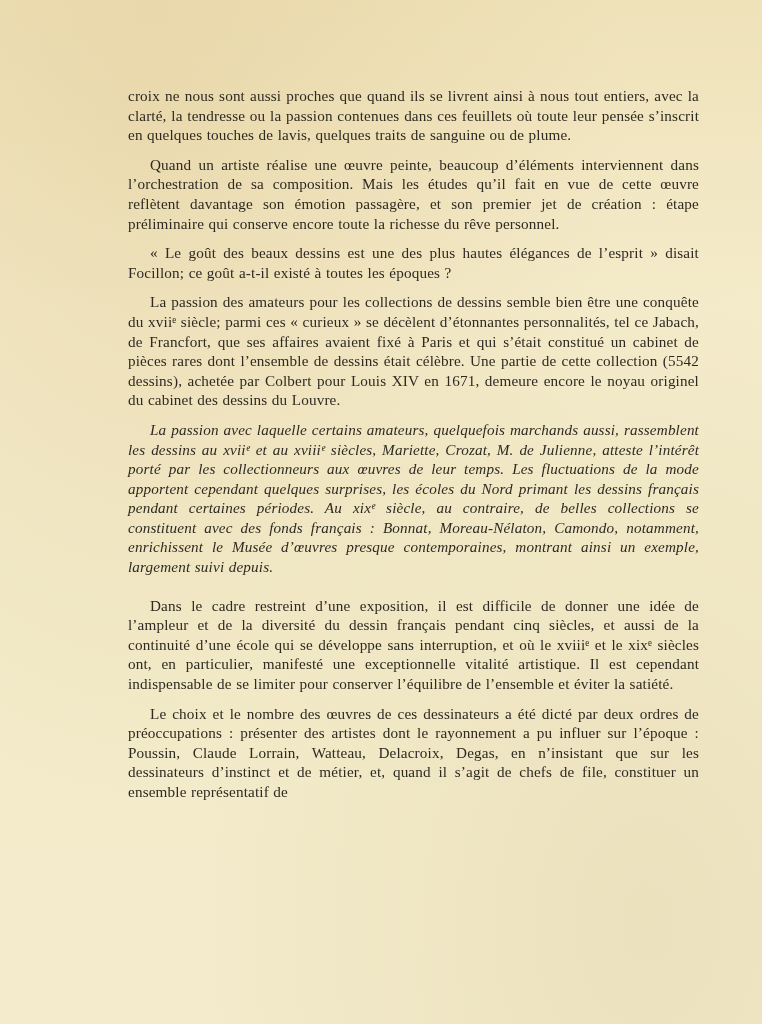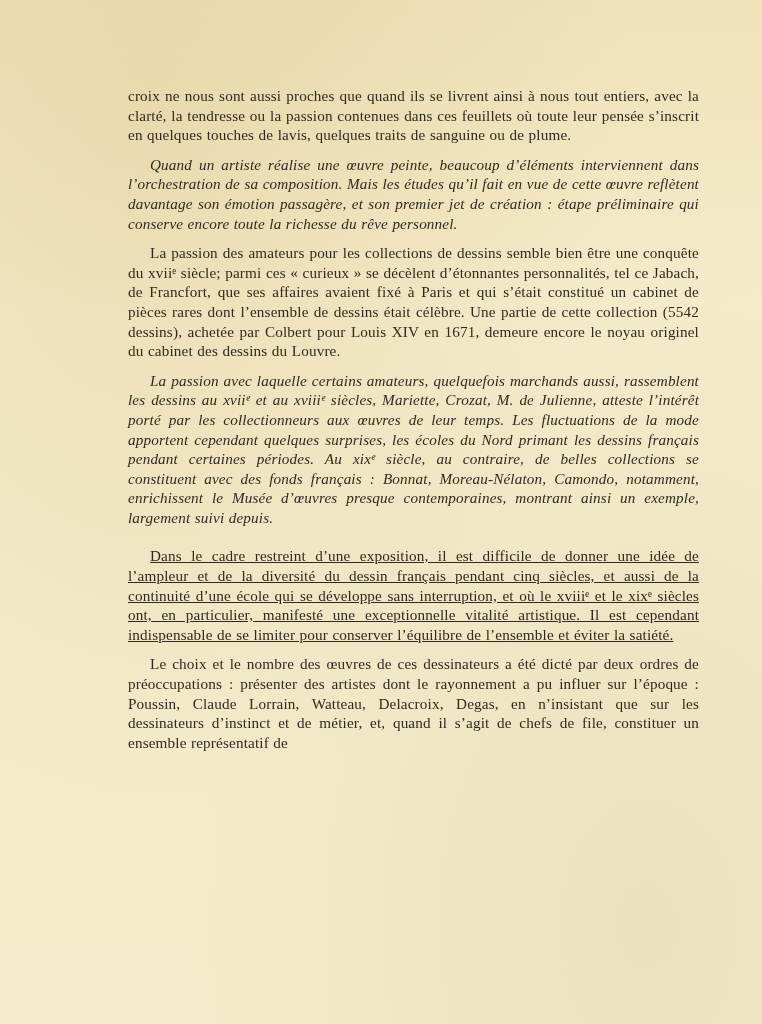--- a/index.html
+++ b/index.html
@@ -37,32 +37,33 @@
       font-size: 15.2px;
       line-height: 19.6px;
       text-align: justify;
       text-indent: 22px;
       letter-spacing: 0.15px;
       word-spacing: 0.5px;
     }
     .para.first {
       text-indent: 0;
     }
-    .para.p2 { margin-top: 0; font-style: italic; }
+    .para.p2 { margin-top: 0; }
     .para.p3 { margin-top: 6px; }
     .para.p4 { margin-top: 0; }
     .para.p5 { margin-top: 4px; font-style: italic; }
-    .para.p6 { margin-top: 19px; text-decoration: underline; }
+    .para.p6 { margin-top: 19px; }
     .para.p7 { margin-top: 4px; }
   </style>
 </head>
 <body>
 
 <div class="page">
   <div class="text-block">
     <p class="para first">croix ne nous sont aussi proches que quand ils se livrent ainsi à nous tout entiers, avec la clarté, la tendresse ou la passion contenues dans ces feuillets où toute leur pensée s’inscrit en quelques touches de lavis, quelques traits de sanguine ou de plume.</p>
     <p class="para p2">Quand un artiste réalise une œuvre peinte, beaucoup d’éléments interviennent dans l’orchestration de sa composition. Mais les études qu’il fait en vue de cette œuvre reflètent davantage son émotion passagère, et son premier jet de création : étape préliminaire qui conserve encore toute la richesse du rêve personnel.</p>
+    <p class="para p3">« Le goût des beaux dessins est une des plus hautes élégances de l’esprit » disait Focillon; ce goût a-t-il existé à toutes les époques ?</p>
     <p class="para p4">La passion des amateurs pour les collections de dessins semble bien être une conquête du xviiᵉ siècle; parmi ces « curieux » se décèlent d’étonnantes personnalités, tel ce Jabach, de Francfort, que ses affaires avaient fixé à Paris et qui s’était constitué un cabinet de pièces rares dont l’ensemble de dessins était célèbre. Une partie de cette collection (5542 dessins), achetée par Colbert pour Louis XIV en 1671, demeure encore le noyau originel du cabinet des dessins du Louvre.</p>
     <p class="para p5">La passion avec laquelle certains amateurs, quelquefois marchands aussi, rassemblent les dessins au xviiᵉ et au xviiiᵉ siècles, Mariette, Crozat, M. de Julienne, atteste l’intérêt porté par les collectionneurs aux œuvres de leur temps. Les fluctuations de la mode apportent cependant quelques surprises, les écoles du Nord primant les dessins français pendant certaines périodes. Au xixᵉ siècle, au contraire, de belles collections se constituent avec des fonds français : Bonnat, Moreau-Nélaton, Camondo, notamment, enrichissent le Musée d’œuvres presque contemporaines, montrant ainsi un exemple, largement suivi depuis.</p>
     <p class="para p6">Dans le cadre restreint d’une exposition, il est difficile de donner une idée de l’ampleur et de la diversité du dessin français pendant cinq siècles, et aussi de la continuité d’une école qui se développe sans interruption, et où le xviiiᵉ et le xixᵉ siècles ont, en particulier, manifesté une exceptionnelle vitalité artistique. Il est cependant indispensable de se limiter pour conserver l’équilibre de l’ensemble et éviter la satiété.</p>
     <p class="para p7">Le choix et le nombre des œuvres de ces dessinateurs a été dicté par deux ordres de préoccupations : présenter des artistes dont le rayonnement a pu influer sur l’époque : Poussin, Claude Lorrain, Watteau, Delacroix, Degas, en n’insistant que sur les dessinateurs d’instinct et de métier, et, quand il s’agit de chefs de file, constituer un ensemble représentatif de</p>
   </div>
 </div>
 
 </body></html>

